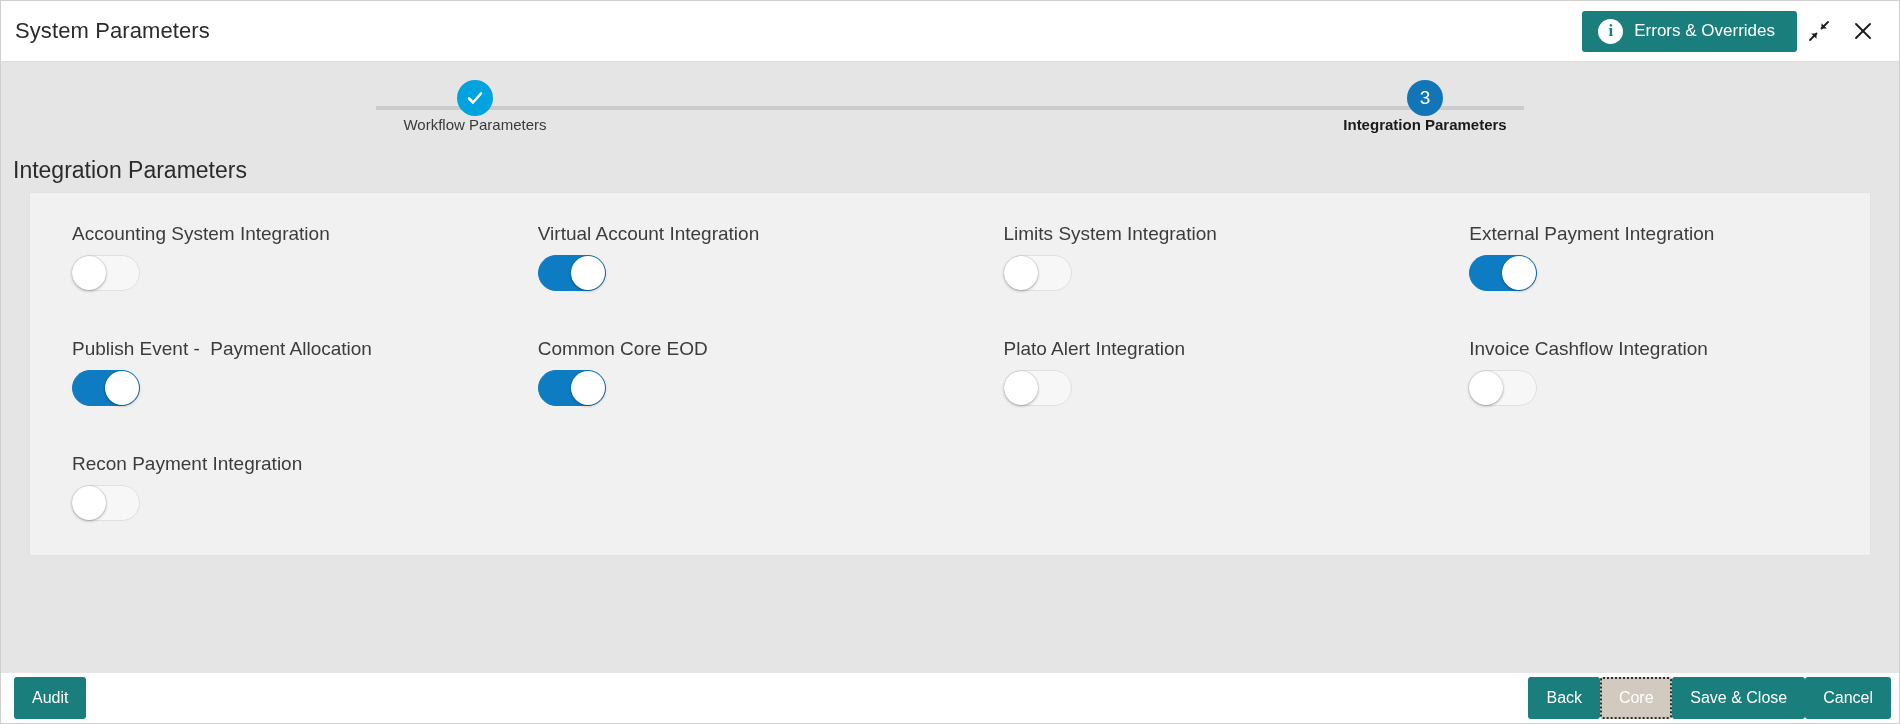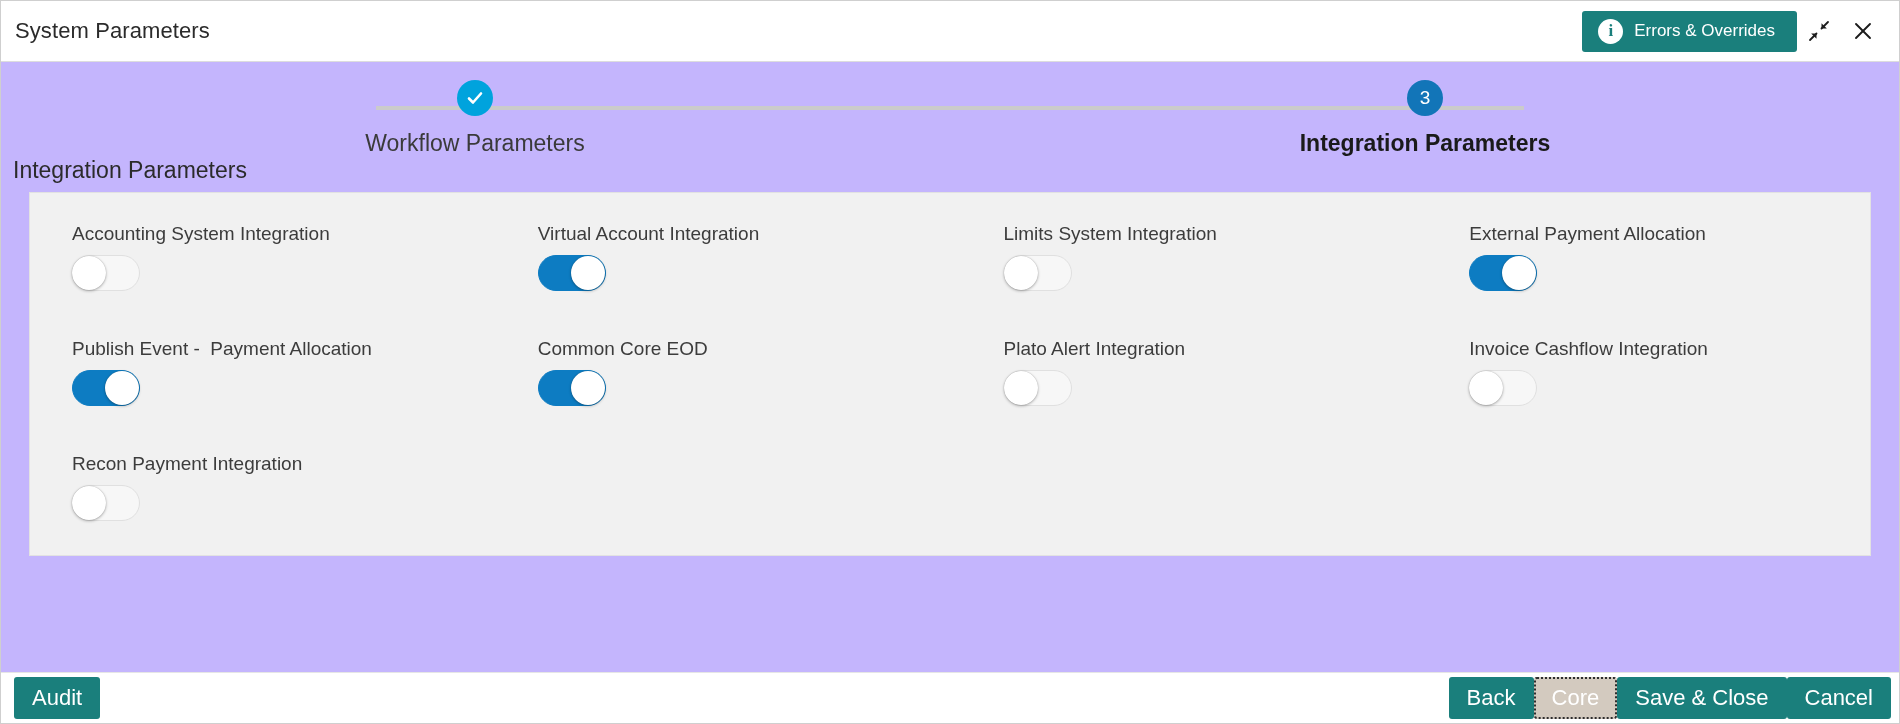--- a/index.html
+++ b/index.html
@@ -8,21 +8,21 @@
     height: 724px;
     overflow: hidden;
     background: #ffffff;
     font-family: "Liberation Sans", sans-serif;
   }
 
   .app-window {
     position: relative;
     width: 1900px;
     height: 724px;
-    background: #c4b5fd;
+    background: #e5e5e5;
     border: 1px solid #cfcfcf;
     display: flex;
     flex-direction: column;
   }
 
   
   .title-bar {
     position: relative;
     height: 61px;
     flex: 0 0 61px;
@@ -116,22 +116,21 @@
     display: flex; align-items: center; justify-content: center;
     color: #ffffff;
     font-size: 19px;
     position: relative;
     z-index: 2;
   }
   .step-dot.done { background: #00a3dd; }
   .step-dot.active { background: #1275b8; }
   .step-dot svg { display:block; }
   .step-label {
-    margin-top: 14px;
-    font-size: 23px;
+    font-size: 15px;
     color: #3a3a3a;
     white-space: nowrap;
   }
   .step-label.current { color: #1a1a1a; font-weight: 600; }
 
   
   .section-title {
     font-size: 23px;
     color: #2b2b2b;
     padding: 0 0 8px 12px;
@@ -197,21 +196,21 @@
     align-items: center;
     padding: 0 8px 0 8px;
     background: #ffffff;
   }
   .btn {
     border: none;
     border-radius: 3px;
     height: 42px;
     min-width: 72px;
     padding: 0 18px;
-    font-size: 22px;
+    font-size: 16px;
     color: #ffffff;
     background: #1a7f7c;
     font-family: "Liberation Sans", sans-serif;
     cursor: pointer;
     white-space: nowrap;
   }
   .btn.disabled {
     background: #d3cabf;
     color: #ffffff;
     outline: 2px dotted #2d2d2d;
@@ -294,21 +293,21 @@
               <span class="knob"></span>
             </div>
           </div>
           <div class="field">
             <div class="field-label">Limits System Integration</div>
             <div class="toggle off">
               <span class="knob"></span>
             </div>
           </div>
           <div class="field">
-            <div class="field-label">External Payment Allocation</div>
+            <div class="field-label">External Payment Integration</div>
             <div class="toggle on">
               <span class="knob"></span>
             </div>
           </div>
           <div class="field">
             <div class="field-label">Publish Event -  Payment Allocation</div>
             <div class="toggle on">
               <span class="knob"></span>
             </div>
           </div>

